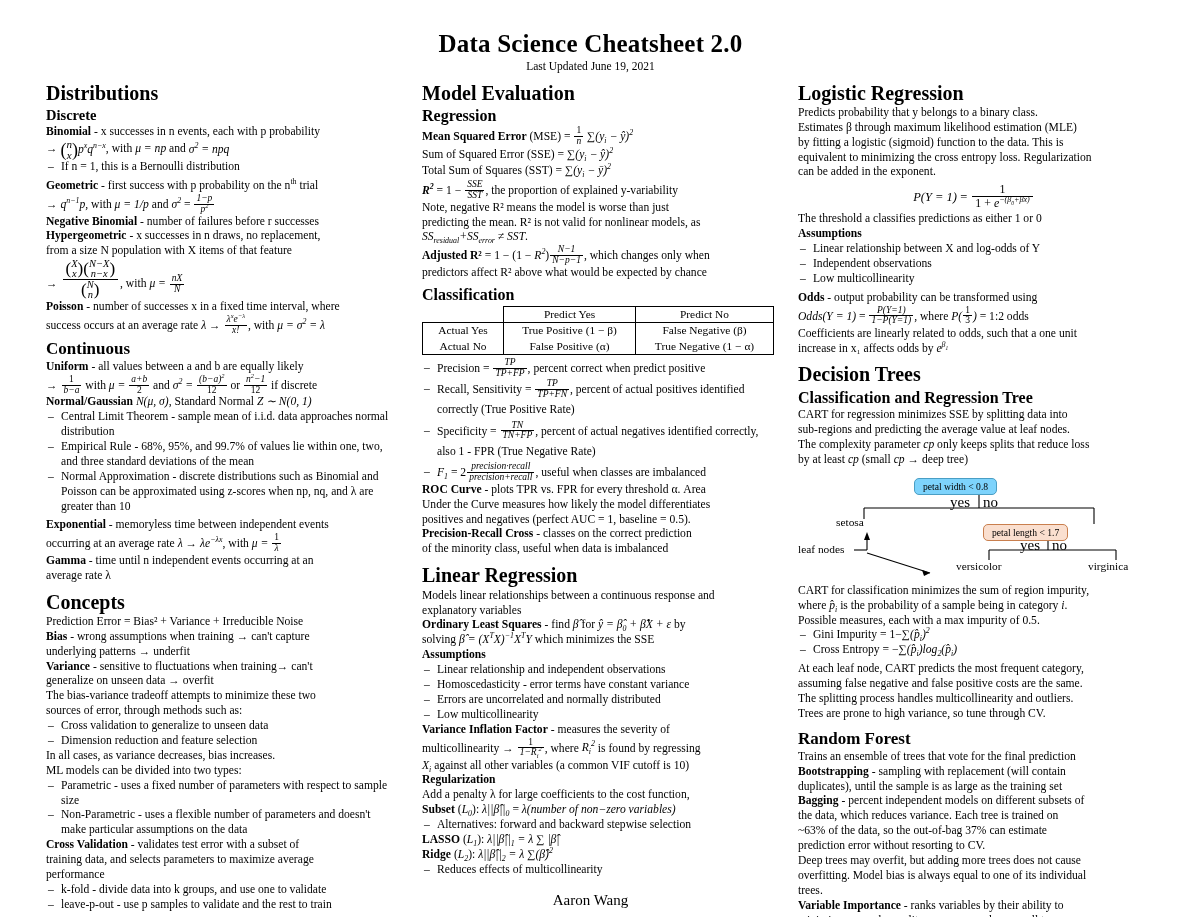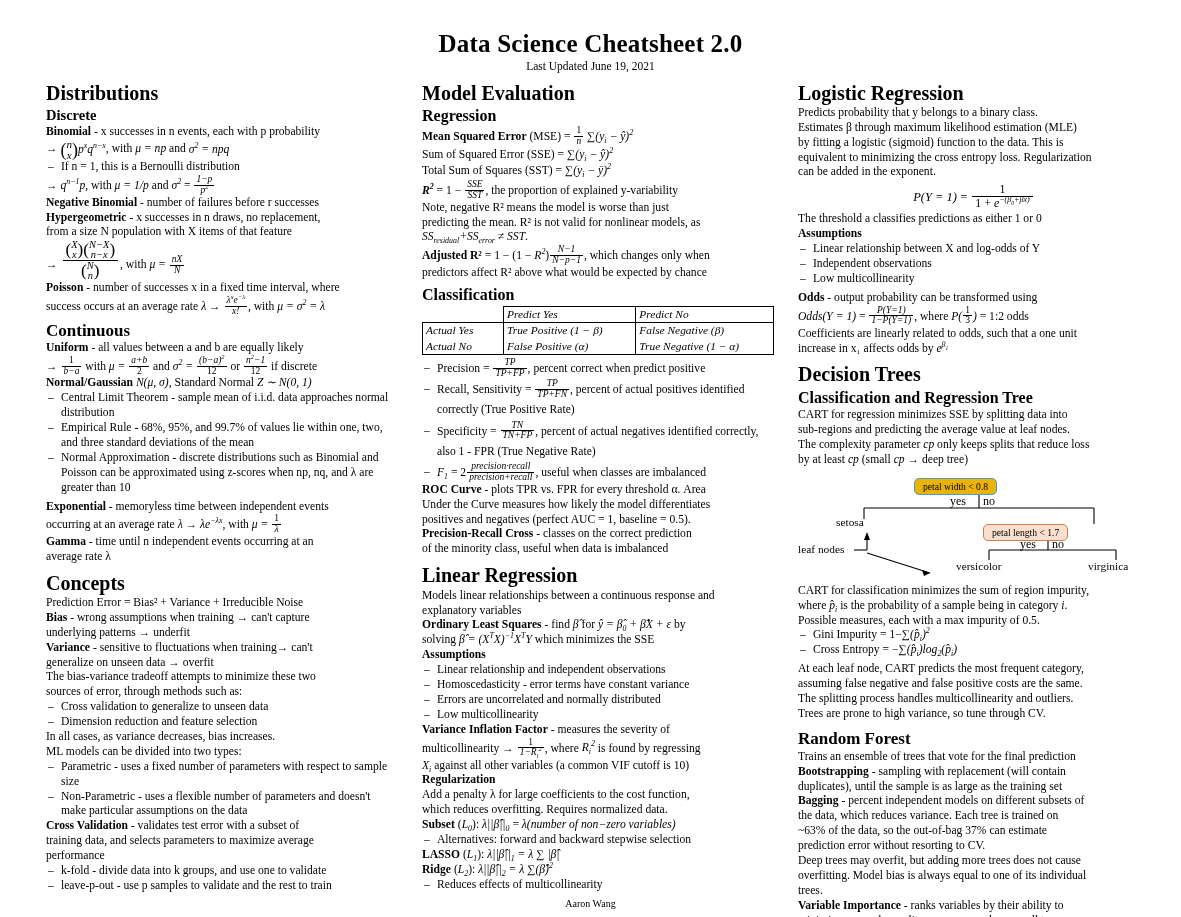--- a/index.html
+++ b/index.html
@@ -132,23 +132,23 @@
 
   
   table.cm {
     border-collapse: collapse;
     width: 100%;
     font-size: 11.4px;
     margin: 2px 0 3px 0;
   }
   table.cm td {
     border: 1px solid #000;
+    text-align: center;
     padding: 0px 3px;
     line-height: 1.35;
-    font-style: italic;
   }
   table.cm td.corner { border: none; }
   table.cm td.rowhdr { width: 74px; }
   table.cm tr.body td { border-top: none; border-bottom: none; }
   table.cm tr.firstbody td { border-top: 1px solid #000; }
   table.cm tr.lastbody td { border-bottom: 1px solid #000; }
 
   
   .tree-fig {
     position: relative;
@@ -160,47 +160,47 @@
   .tnode {
     position: absolute;
     border-radius: 5px;
     font-size: 9.6px;
     text-align: center;
     padding: 2px 8px;
     white-space: nowrap;
     line-height: 1.2;
   }
   .tnode.blue {
-    background: #eab308;
+    background: #7dd3fc;
     border: 1px solid #4a9ec4;
     color: #000;
   }
   .tnode.peach {
     background: #fadfcf;
     border: 1px solid #c97f4e;
     color: #000;
   }
   .tleaf {
     position: absolute;
     font-size: 11.4px;
     white-space: nowrap;
   }
   .tlabel {
     position: absolute;
-    font-size: 12px;
+    font-size: 15px;
     white-space: nowrap;
   }
   .tree-fig svg { position: absolute; left: 0; top: 0; }
   .footer {
     position: absolute;
     bottom: 8px;
     left: 0;
     width: 1181px;
     text-align: center;
-    font-size: 10px;
+    font-size: 15px;
   }
 </style>
 </head>
 <body>
 
 <div class="page">
 
   <div class="doc-title">Data Science Cheatsheet 2.0</div>
   <div class="doc-subtitle">Last Updated June 19, 2021</div>
 
@@ -211,20 +211,21 @@
       <h1 class="sec first">Distributions</h1>
 
       <h2 class="sub">Discrete</h2>
 
       <p class="line"><b>Binomial</b> <span>- x successes in n events, each with p probability</span></p>
       <p class="arrow-line">→ <span class="paren">(</span><span class="binom"><span class="mathi">n</span><span class="mathi">x</span></span><span class="paren">)</span><span class="mathi">p<sup>x</sup>q<sup>n−x</sup></span><span>, with</span> <span class="mathi">μ = np</span> and <span class="mathi">σ<sup>2</sup> = npq</span></p>
       <ul class="dash">
         <li>If n = 1, this is a Bernoulli distribution</li>
       </ul>
 
+      <p class="line gap"><b>Geometric</b> <span>- first success with p probability on the n</span><sup>th</sup><span> trial</span></p>
       <p class="arrow-line">→ <span class="mathi">q<sup>n−1</sup>p</span>, with <span class="mathi">μ = 1/p</span> and <span class="mathi">σ<sup>2</sup></span> = <span class="frac"><span class="num"><span class="mathi">1−p</span></span><span class="den"><span class="mathi">p<sup>2</sup></span></span></span></p>
 
       <p class="line"><b>Negative Binomial</b> <span>- number of failures before r successes</span></p>
 
       <p class="line"><b>Hypergeometric</b> <span>- x successes in n draws, no replacement,</span></p>
       <p class="line">from a size N population with X items of that feature</p>
       <p class="arrow-line" style="line-height:1.9;">→ <span class="bigfrac"><span class="num"><span class="paren">(</span><span class="binom"><span class="mathi">X</span><span class="mathi">x</span></span><span class="paren">)</span><span class="paren">(</span><span class="binom"><span class="mathi">N−X</span><span class="mathi">n−x</span></span><span class="paren">)</span></span><span class="den"><span class="paren">(</span><span class="binom"><span class="mathi">N</span><span class="mathi">n</span></span><span class="paren">)</span></span></span>, with <span class="mathi">μ =</span> <span class="frac"><span class="num"><span class="mathi">nX</span></span><span class="den"><span class="mathi">N</span></span></span></p>
 
       <p class="line"><b>Poisson</b> <span>- number of successes x in a fixed time interval, where</span></p>
       <p class="arrow-line" style="line-height:1.8;"><span>success occurs at an average rate</span> <span class="mathi">λ</span> → <span class="frac"><span class="num"><span class="mathi">λ<sup>x</sup>e<sup>−λ</sup></span></span><span class="den"><span class="mathi">x!</span></span></span>, with <span class="mathi">μ = σ<sup>2</sup> = λ</span></p>
@@ -340,21 +341,20 @@
         <li>Errors are uncorrelated and normally distributed</li>
         <li>Low multicollinearity</li>
       </ul>
 
       <p class="line"><b>Variance Inflation Factor</b> <span>- measures the severity of</span></p>
       <p class="line" style="line-height:1.75;"><span>multicollinearity →</span> <span class="frac"><span class="num">1</span><span class="den"><span class="mathi">1−R<sub>i</sub><sup>2</sup></span></span></span>, where <span class="mathi">R<sub>i</sub><sup>2</sup></span> <span>is found by regressing</span></p>
       <p class="line"><span class="mathi">X<sub>i</sub></span> <span>against all other variables (a common VIF cutoff is 10)</span></p>
 
       <p class="line"><b>Regularization</b></p>
       <p class="line">Add a penalty λ for large coefficients to the cost function,</p>
-      <p class="line">which reduces overfitting. Requires normalized data.</p>
 
       <p class="line"><b>Subset</b> (<span class="mathi">L<sub>0</sub></span>): <span class="mathi">λ||β̂||<sub>0</sub></span> = <em>λ(number of non−zero variables)</em></p>
       <ul class="dash">
         <li>Alternatives: forward and backward stepwise selection</li>
       </ul>
       <p class="line"><b>LASSO</b> (<span class="mathi">L<sub>1</sub></span>): <span class="mathi">λ||β̂||<sub>1</sub> = λ</span> ∑ <span class="mathi">|β̂|</span></p>
       <p class="line"><b>Ridge</b> (<span class="mathi">L<sub>2</sub></span>): <span class="mathi">λ||β̂||<sub>2</sub> = λ</span> ∑<span class="mathi">(β̂)<sup>2</sup></span></p>
       <ul class="dash">
         <li>Reduces effects of multicollinearity</li>
       </ul>

